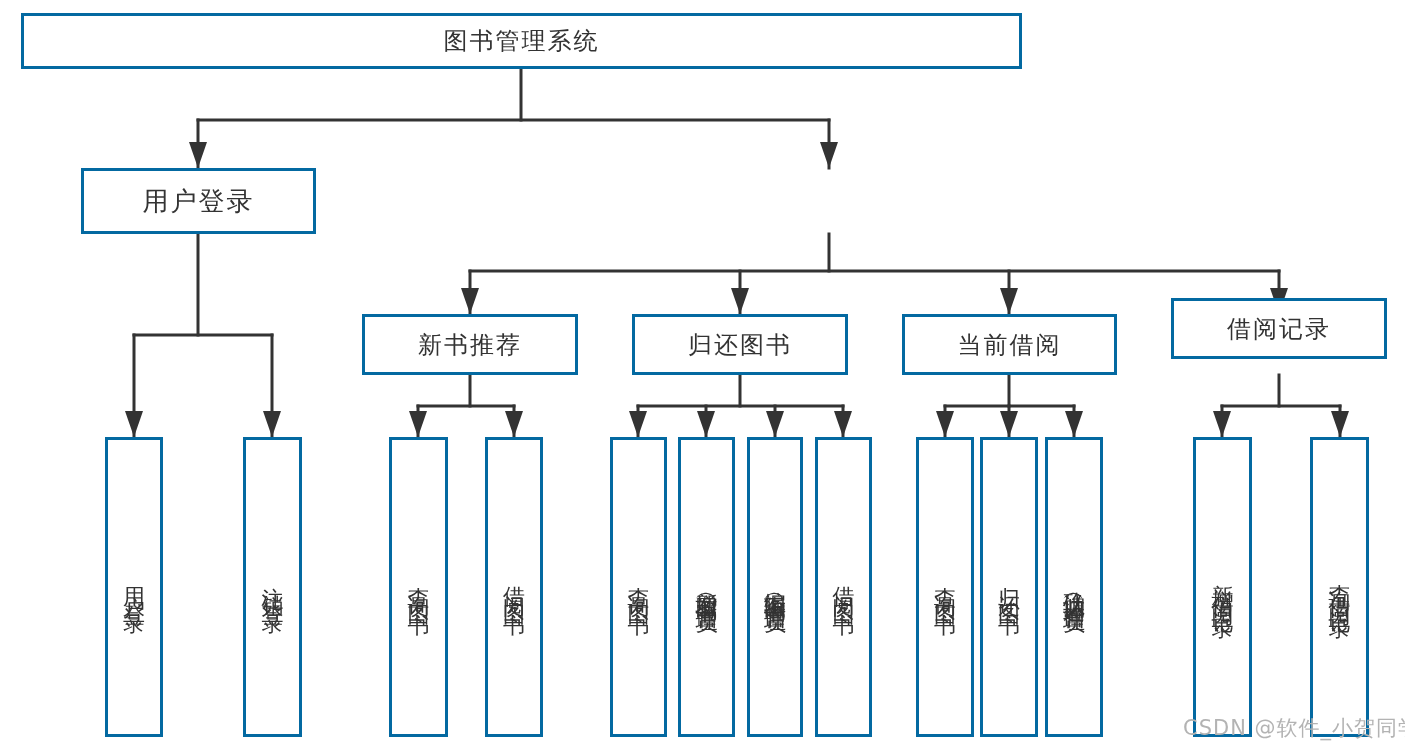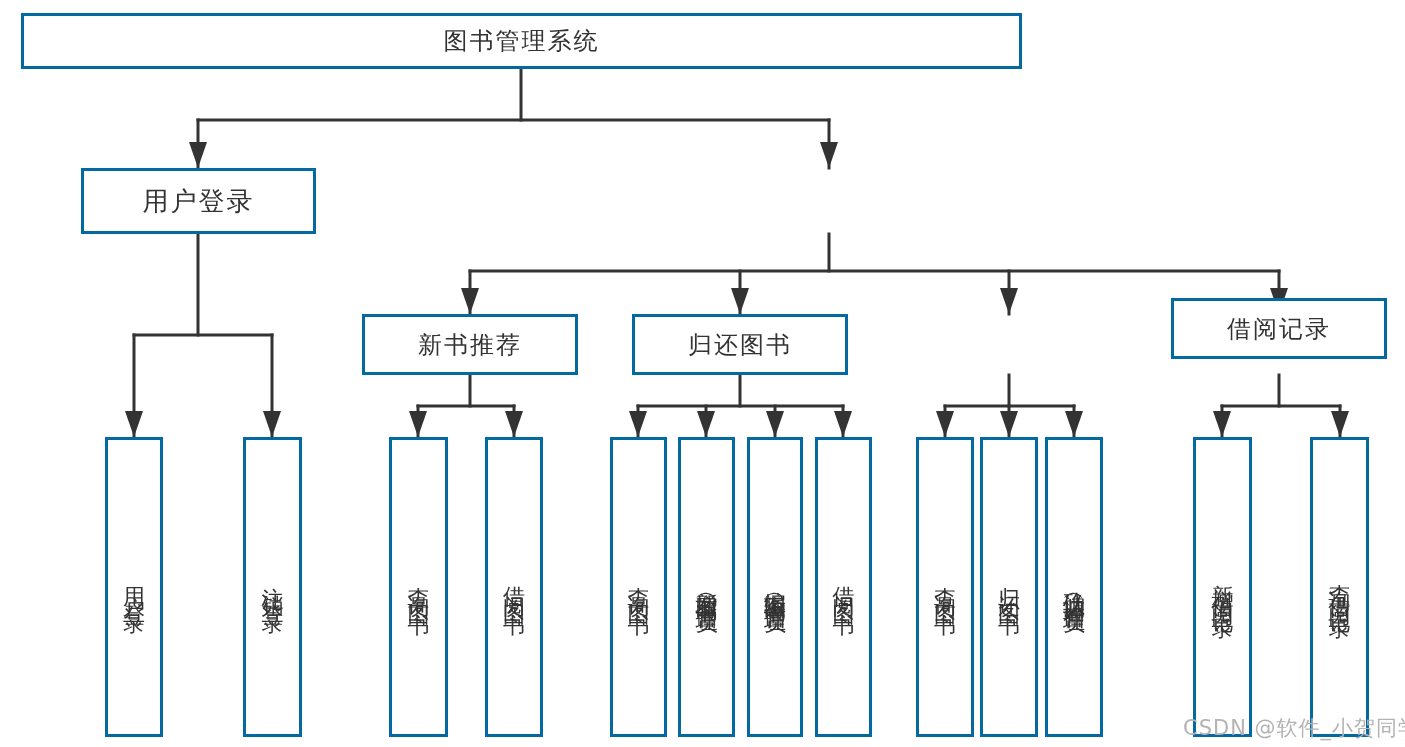--- a/index.html
+++ b/index.html
@@ -134,20 +134,23 @@
   <div class="node lv2" style="left:81px;top:168px;width:235px;height:66px">
     <span class="hlabel">用户登录</span>
   </div>
 
   <div class="node lv3" style="left:362px;top:314px;width:216px;height:61px">
     <span class="hlabel">新书推荐</span>
   </div>
   <div class="node lv3" style="left:632px;top:314px;width:216px;height:61px">
     <span class="hlabel">归还图书</span>
   </div>
+  <div class="node lv3" style="left:902px;top:314px;width:215px;height:61px">
+    <span class="hlabel">当前借阅</span>
+  </div>
   <div class="node lv3" style="left:1171px;top:298px;width:216px;height:61px">
     <span class="hlabel">借阅记录</span>
   </div>
 
   <div class="node leaf" style="left:105px;top:437px;width:58px;height:300px">
     <span class="vtext">用户登录</span>
   </div>
   <div class="node leaf" style="left:243px;top:437px;width:59px;height:300px">
     <span class="vtext">注销登录</span>
   </div>

